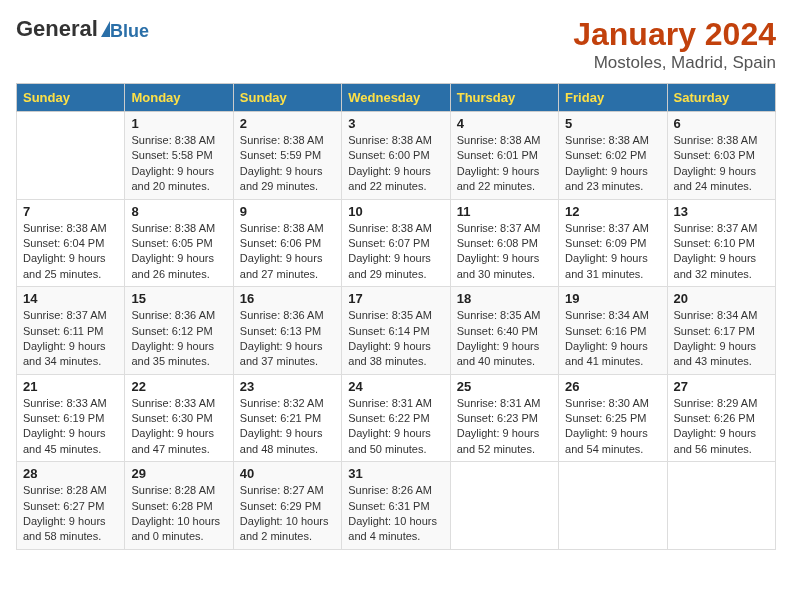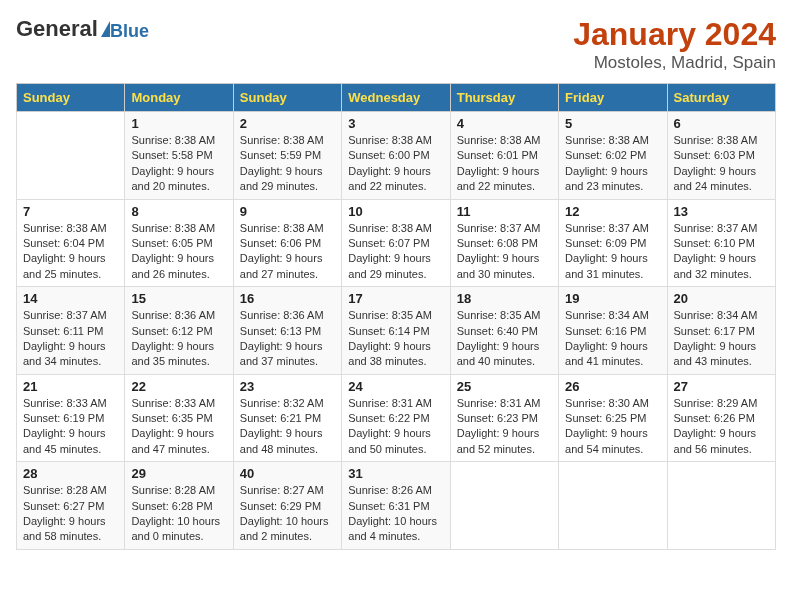--- a/index.html
+++ b/index.html
@@ -197,21 +197,21 @@
           <div class="day-info"><span>Sunrise: 8:34 AM</span><br><span>Sunset: 6:17 PM</span><br><span>Daylight: 9 hours</span><br><span>and 43 minutes.</span></div>
         </td>
       </tr>
       <tr>
         <td>
           <div class="day-num">21</div>
           <div class="day-info"><span>Sunrise: 8:33 AM</span><br><span>Sunset: 6:19 PM</span><br><span>Daylight: 9 hours</span><br><span>and 45 minutes.</span></div>
         </td>
         <td>
           <div class="day-num">22</div>
-          <div class="day-info"><span>Sunrise: 8:33 AM</span><br><span>Sunset: 6:35 PM</span><br><span>Daylight: 9 hours</span><br><span>and 47 minutes.</span></div>
+          <div class="day-info"><span>Sunrise: 8:33 AM</span><br><span>Sunset: 6:30 PM</span><br><span>Daylight: 9 hours</span><br><span>and 47 minutes.</span></div>
         </td>
         <td>
           <div class="day-num">23</div>
           <div class="day-info"><span>Sunrise: 8:32 AM</span><br><span>Sunset: 6:21 PM</span><br><span>Daylight: 9 hours</span><br><span>and 48 minutes.</span></div>
         </td>
         <td>
           <div class="day-num">24</div>
           <div class="day-info"><span>Sunrise: 8:31 AM</span><br><span>Sunset: 6:22 PM</span><br><span>Daylight: 9 hours</span><br><span>and 50 minutes.</span></div>
         </td>
         <td>

